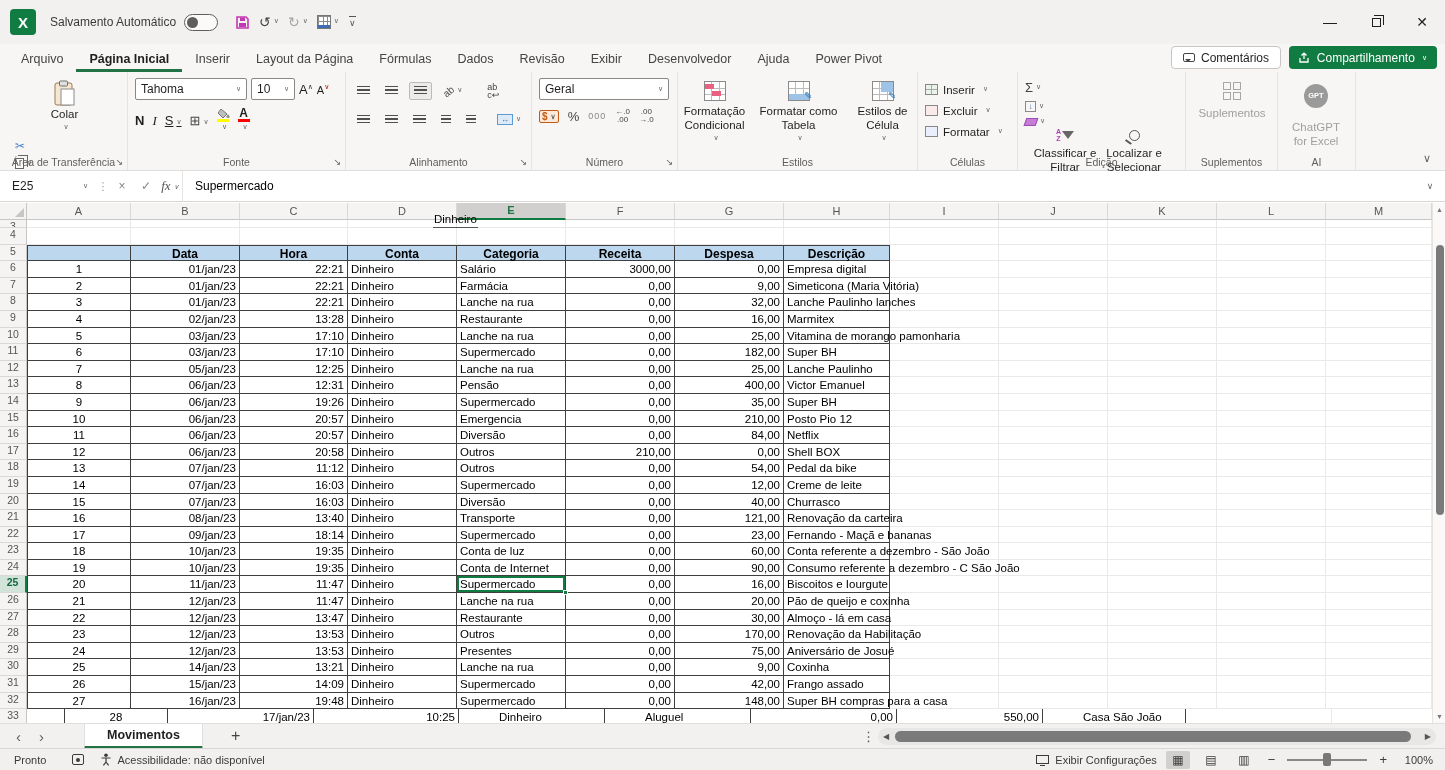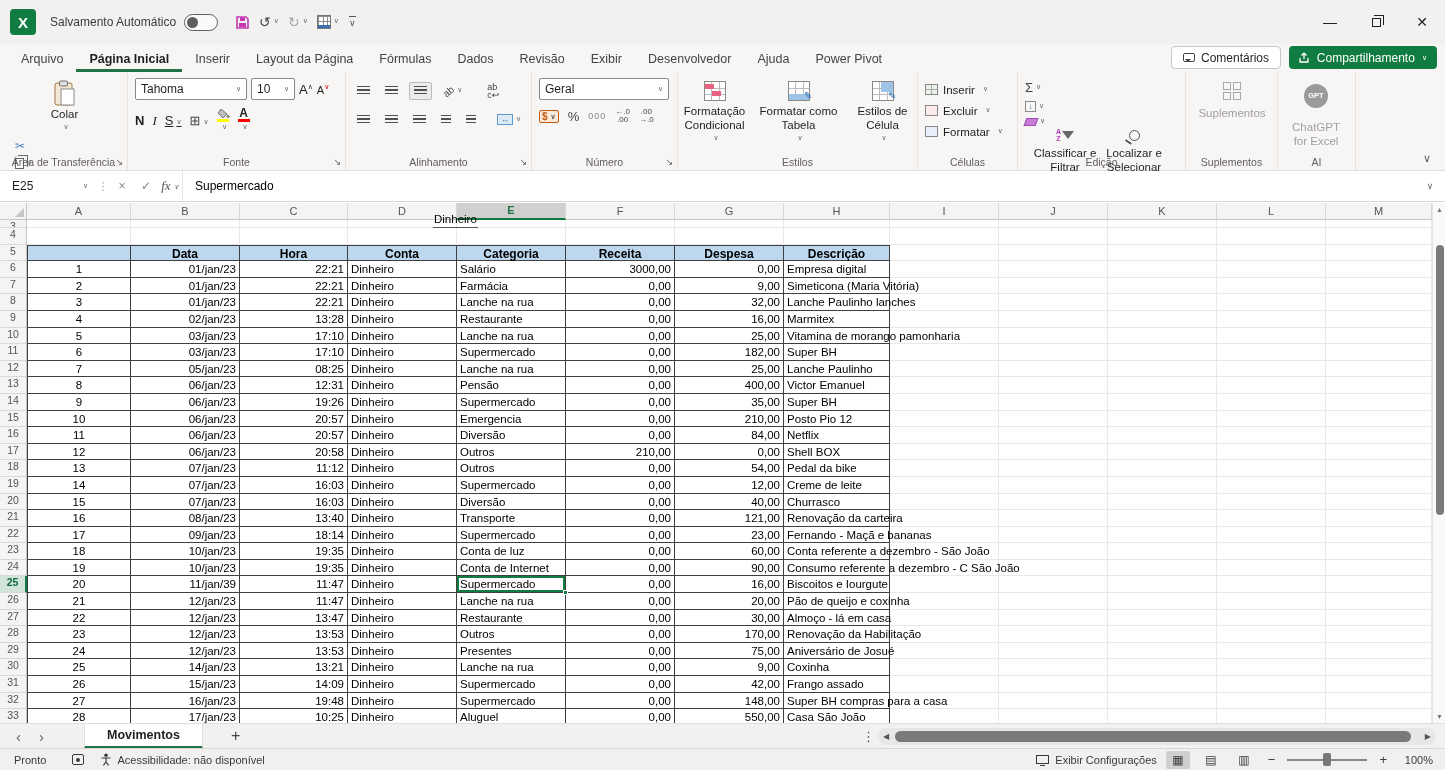--- a/index.html
+++ b/index.html
@@ -634,21 +634,21 @@
         <div class="cell lt" style="width: 109px;"></div>
         <div class="cell lt" style="width: 109px;"></div>
         <div class="cell lt" style="width: 109px;"></div>
         <div class="cell lt" style="width: 109px;"></div>
         <div class="cell lt" style="width: 106px;"></div>
       </div>
       <div class="grow" style="height: 16.6px;">
         <div class="rowh">12</div>
         <div class="cell tb bl ac" style="width: 104px;">7</div>
         <div class="cell tb ar" style="width: 109px;">05/jan/23</div>
-        <div class="cell tb ar" style="width: 108px;">08:25</div>
+        <div class="cell tb ar" style="width: 108px;">12:25</div>
         <div class="cell tb al" style="width: 109px;">Dinheiro</div>
         <div class="cell tb al" style="width: 109px;">Lanche na rua</div>
         <div class="cell tb ar" style="width: 109px;">0,00</div>
         <div class="cell tb ar" style="width: 109px;">25,00</div>
         <div class="cell tb al hcell" style="width: 106px;">
           <div class="ovf">Lanche Paulinho</div>
         </div>
         <div class="cell lt" style="width: 109px;"></div>
         <div class="cell lt" style="width: 109px;"></div>
         <div class="cell lt" style="width: 109px;"></div>
@@ -867,21 +867,21 @@
         </div>
         <div class="cell lt" style="width: 109px;"></div>
         <div class="cell lt" style="width: 109px;"></div>
         <div class="cell lt" style="width: 109px;"></div>
         <div class="cell lt" style="width: 109px;"></div>
         <div class="cell lt" style="width: 106px;"></div>
       </div>
       <div class="grow" style="height: 16.6px;">
         <div class="rowh selrow">25</div>
         <div class="cell tb bl ac" style="width: 104px;">20</div>
-        <div class="cell tb ar" style="width: 109px;">11/jan/39</div>
+        <div class="cell tb ar" style="width: 109px;">11/jan/23</div>
         <div class="cell tb ar" style="width: 108px;">11:47</div>
         <div class="cell tb al" style="width: 109px;">Dinheiro</div>
         <div class="cell tb al selcell" style="width: 109px;">Supermercado<div class="handle"></div></div>
         <div class="cell tb ar" style="width: 109px;">0,00</div>
         <div class="cell tb ar" style="width: 109px;">16,00</div>
         <div class="cell tb al hcell" style="width: 106px;">
           <div class="ovf">Biscoitos e Iourgute</div>
         </div>
         <div class="cell lt" style="width: 109px;"></div>
         <div class="cell lt" style="width: 109px;"></div>
@@ -1008,21 +1008,21 @@
         <div class="cell tb ar" style="width: 109px;">148,00</div>
         <div class="cell tb al hcell" style="width: 106px;">
           <div class="ovf">Super BH compras para a casa</div>
         </div>
         <div class="cell lt" style="width: 109px;"></div>
         <div class="cell lt" style="width: 109px;"></div>
         <div class="cell lt" style="width: 109px;"></div>
         <div class="cell lt" style="width: 109px;"></div>
         <div class="cell lt" style="width: 106px;"></div>
       </div>
-      <div class="grow" style="height: 16.6px;">
+      <div class="grow" style="height: 16.6px; gap: 37px;">
         <div class="rowh">33</div>
         <div class="cell tb bl ac" style="width: 104px;">28</div>
         <div class="cell tb ar" style="width: 109px;">17/jan/23</div>
         <div class="cell tb ar" style="width: 108px;">10:25</div>
         <div class="cell tb al" style="width: 109px;">Dinheiro</div>
         <div class="cell tb al" style="width: 109px;">Aluguel</div>
         <div class="cell tb ar" style="width: 109px;">0,00</div>
         <div class="cell tb ar" style="width: 109px;">550,00</div>
         <div class="cell tb al hcell" style="width: 106px;">
           <div class="ovf">Casa São João</div>

